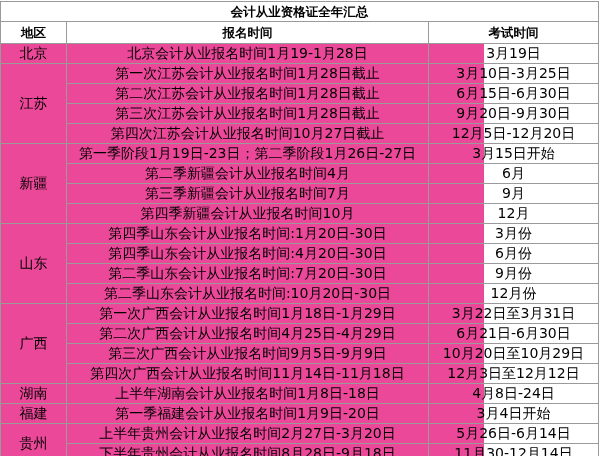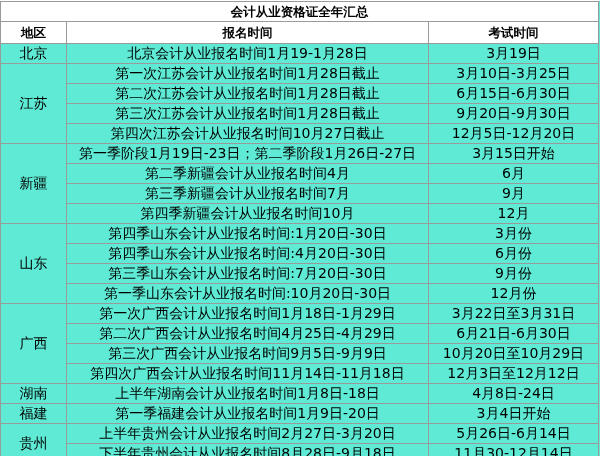--- a/index.html
+++ b/index.html
@@ -7,24 +7,24 @@
     padding: 0;
     background: #ffffff;
   }
   body {
     width: 600px;
     height: 456px;
     overflow: hidden;
     font-family: "DejaVu Sans", "Liberation Sans", sans-serif;
   }
   .sheet {
-    width: 600px;
+    width: 484px;
     height: 456px;
     box-sizing: border-box;
-    background: #5eead4;
+    background: #ec4899;
     position: relative;
   }
   table.grid {
     border-collapse: collapse;
     table-layout: fixed;
     width: 598px;
     margin: 0;
   }
   table.grid col.c-region { width: 66px; }
   table.grid col.c-signup { width: 362px; }
@@ -129,25 +129,25 @@
         <tr class="data-row">
           <td class="region-cell" rowspan="4">山东</td>
           <td>第四季山东会计从业报名时间:1月20日-30日</td>
           <td>3月份</td>
         </tr>
         <tr class="data-row">
           <td>第四季山东会计从业报名时间:4月20日-30日</td>
           <td>6月份</td>
         </tr>
         <tr class="data-row">
-          <td>第三季山东会计从业报名时间:7月20日-30日</td>
+          <td>第二季山东会计从业报名时间:7月20日-30日</td>
           <td>9月份</td>
         </tr>
         <tr class="data-row">
-          <td>第一季山东会计从业报名时间:10月20日-30日</td>
+          <td>第二季山东会计从业报名时间:10月20日-30日</td>
           <td>12月份</td>
         </tr>
         <tr class="data-row">
           <td class="region-cell" rowspan="4">广西</td>
           <td>第一次广西会计从业报名时间1月18日-1月29日</td>
           <td>3月22日至3月31日</td>
         </tr>
         <tr class="data-row">
           <td>第二次广西会计从业报名时间4月25日-4月29日</td>
           <td>6月21日-6月30日</td>

